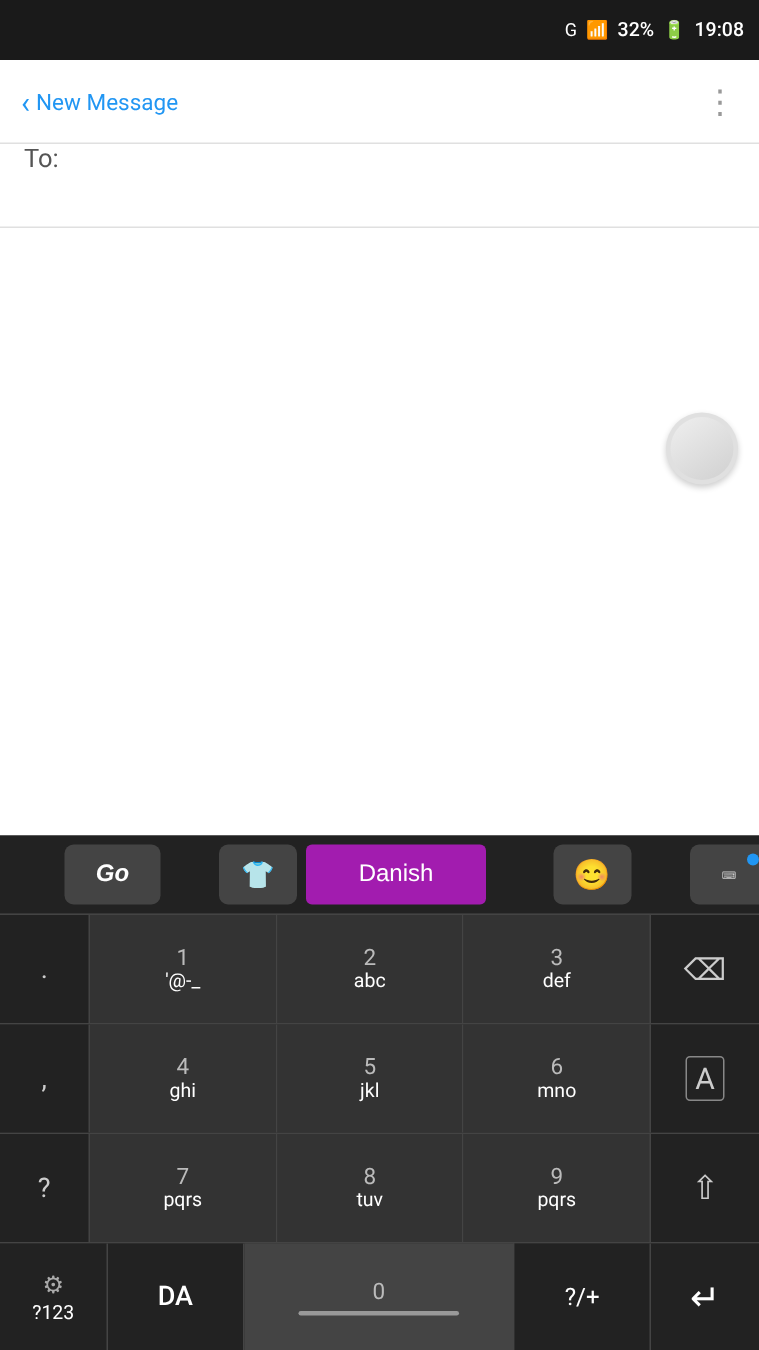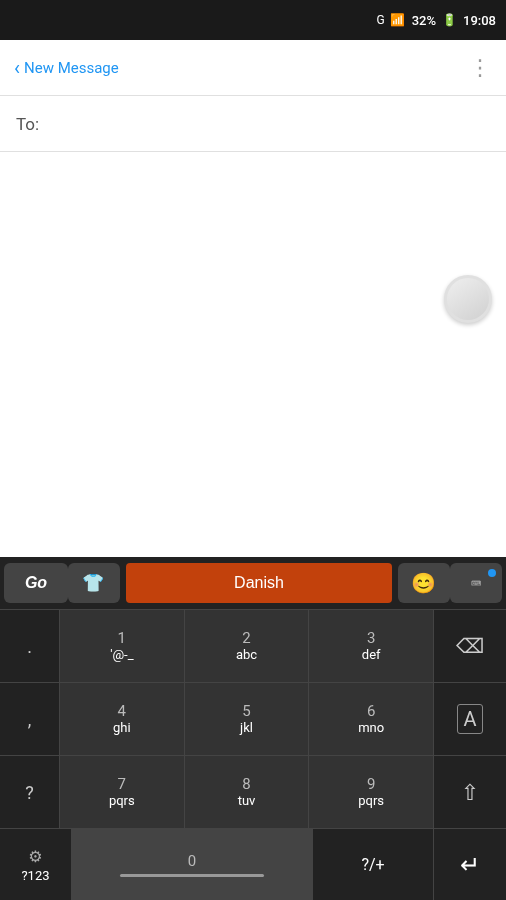--- a/index.html
+++ b/index.html
@@ -68,21 +68,21 @@
       letter-spacing: 1px;
     }
 
     
     #to-field-row {
       width: 100%;
       height: 56px;
       background: #fff;
       border-bottom: 1px solid #e0e0e0;
       display: flex;
-      align-items: center;
+      align-items: flex-start;
       padding: 0 16px;
       gap: 8px;
     }
     #to-label {
       color: #555;
       font-size: 17px;
     }
     #to-input {
       flex: 1;
       border: none;
@@ -148,20 +148,21 @@
       align-items: center;
       justify-content: center;
       cursor: pointer;
       border-radius: 4px;
       padding: 0 10px;
       color: #fff;
       font-size: 13px;
       background: transparent;
       border: none;
       position: relative;
+      margin-left: 39px;
     }
     #toolbar-go {
       min-width: 64px;
       background: #444;
       border-radius: 6px;
     }
     #toolbar-go-text {
       color: #fff;
       font-size: 16px;
       font-weight: bold;
@@ -169,21 +170,21 @@
     }
     #toolbar-layout-btn {
       min-width: 52px;
       background: #444;
       border-radius: 6px;
       font-size: 20px;
     }
     #toolbar-language {
       flex: 1;
       min-width: 120px;
-      background: #c2410c;
+      background: #a21caf;
       border-radius: 4px;
       margin: 12px 6px;
       height: 40px;
     }
     #toolbar-language-text {
       color: #fff;
       font-size: 16px;
     }
     #toolbar-emoji {
       min-width: 52px;
@@ -440,20 +441,23 @@
       </div>
     </div>
 
   </div>
 
   <div id="keyboard-bottom-row">
     <div class="bottom-key" id="key-settings" style="flex:0 0 72px; flex-direction:column;">
       <span id="key-settings-icon">⚙</span>
       <span id="key-settings-label">?123</span>
     </div>
+    <div class="bottom-key" id="key-da" style="flex:1;">
+      <span>DA</span>
+    </div>
     <div class="bottom-key" id="key-space" style="flex:2; background:#444; flex-direction:column; align-items:center; justify-content:center;">
       <span id="key-space-number">0</span>
       <div id="key-space-bar"></div>
     </div>
     <div class="bottom-key" id="key-special-chars" style="flex:1; background:#222;">
       <span>?/+</span>
     </div>
     <div class="bottom-key" id="key-enter" style="flex:0 0 72px; background:#222; border-right:none;">
       <span style="font-size:24px;">↵</span>
     </div>

